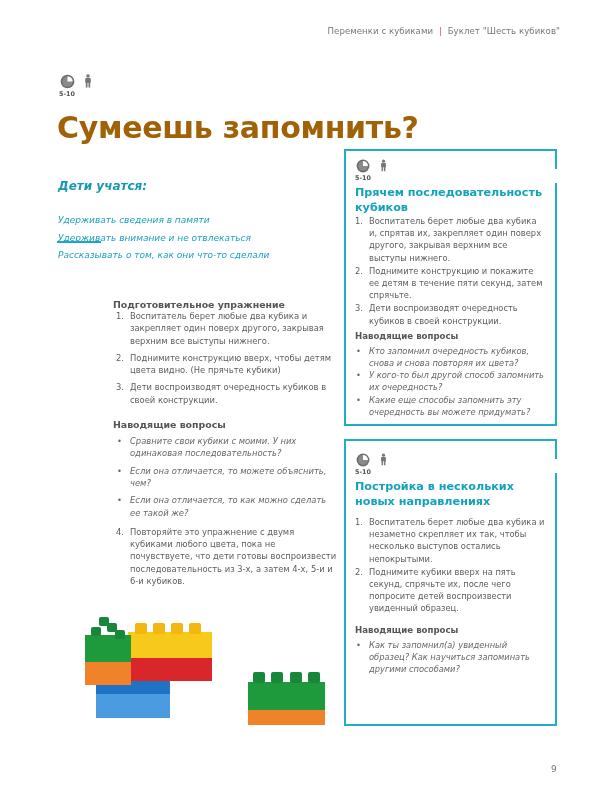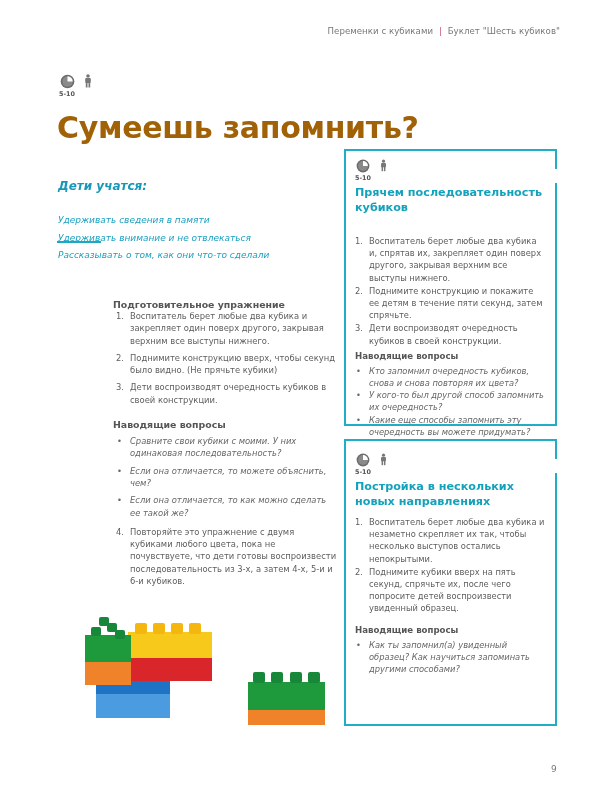--- a/index.html
+++ b/index.html
@@ -24,21 +24,21 @@
   .sec-h { font-size: 9.4px; font-weight: bold; color: #555; }
   .olist { list-style: none; }
   .olist li { position: relative; padding-left: 17px; font-size: 8.4px; line-height: 12.3px; color: #5d5d5d; margin-bottom: 5px; }
   .olist li .num { position: absolute; left: 3px; top: 0; }
   .blist { list-style: none; }
   .blist li { position: relative; padding-left: 17px; font-size: 8.4px; line-height: 12.3px; color: #666; font-style: italic; margin-bottom: 5px; }
   .blist li .dot { position: absolute; left: 4px; top: 0; font-style: normal; }
 
   .box { position: absolute; left: 344px; width: 213px; border: 2px solid #21aec4; padding: 8px 9px 6px 9px; }
   .box .gap { position: absolute; right: -2px; width: 2px; background: #ffffff; }
-  .box-title { font-size: 11.2px; font-weight: bold; color: #13a2bb; line-height: 14.5px; margin-top: 4px; margin-bottom: 20px; }
+  .box-title { font-size: 11.2px; font-weight: bold; color: #13a2bb; line-height: 14.5px; margin-top: 4px; margin-bottom: 0; }
   .box .olist li { padding-left: 14px; margin-bottom: 1px; font-size: 8.3px; line-height: 12.2px; }
   .box .olist li .num { left: 0; }
   .box .blist li { padding-left: 14px; margin-bottom: 0; font-size: 8.3px; line-height: 12.2px; }
   .box .blist li .dot { left: 1px; }
   .box .sec-h { margin-top: 4px; margin-bottom: 4px; font-size: 8.6px; }
   .box .note { font-size: 8.3px; line-height: 12.2px; color: #5d5d5d; margin-top: 6px; margin-bottom: 6px; }
 
   .bricks { position: absolute; left: 85px; top: 610px; }
   .page-num { position: absolute; left: 551px; top: 764px; font-size: 9px; color: #777; }
 </style>
@@ -75,21 +75,21 @@
   <div class="li">Удерживать сведения в памяти</div>
   <div class="li">Удерживать внимание и не отвлекаться</div>
   <div class="li">Рассказывать о том, как они что-то сделали</div>
 </div>
 <div class="learns-rule"></div>
 
 <div class="prep">
   <div class="sec-h">Подготовительное упражнение</div>
   <ol class="olist">
     <li><span class="num">1.</span><span>Воспитатель берет любые два кубика и закрепляет один поверх другого, закрывая верхним все выступы нижнего.</span></li>
-    <li><span class="num">2.</span><span>Поднимите конструкцию вверх, чтобы секунд было видно. (Не прячьте кубики)</span></li>
+    <li><span class="num">2.</span><span>Поднимите конструкцию вверх, чтобы детям цвета видно. (Не прячьте кубики)</span></li>
     <li><span class="num">3.</span><span>Дети воспроизводят очередность кубиков в своей конструкции.</span></li>
   </ol>
   <div class="sec-h" style="margin-top:13px; margin-bottom:5px;">Наводящие вопросы</div>
   <ul class="blist">
     <li><span class="dot">•</span><span>Сравните свои кубики с моими. У них одинаковая последовательность?</span></li>
     <li><span class="dot">•</span><span>Если она отличается, то можете объяснить, чем?</span></li>
     <li><span class="dot">•</span><span>Если она отличается, то как можно сделать ее такой же?</span></li>
   </ul>
   <ol class="olist" style="margin-top:7px;">
     <li><span class="num">4.</span><span>Повторяйте это упражнение с двумя кубиками любого цвета, пока не почувствуете, что дети готовы воспроизвести последовательность из 3-х, а затем 4-х, 5-и и 6-и кубиков.</span></li>

